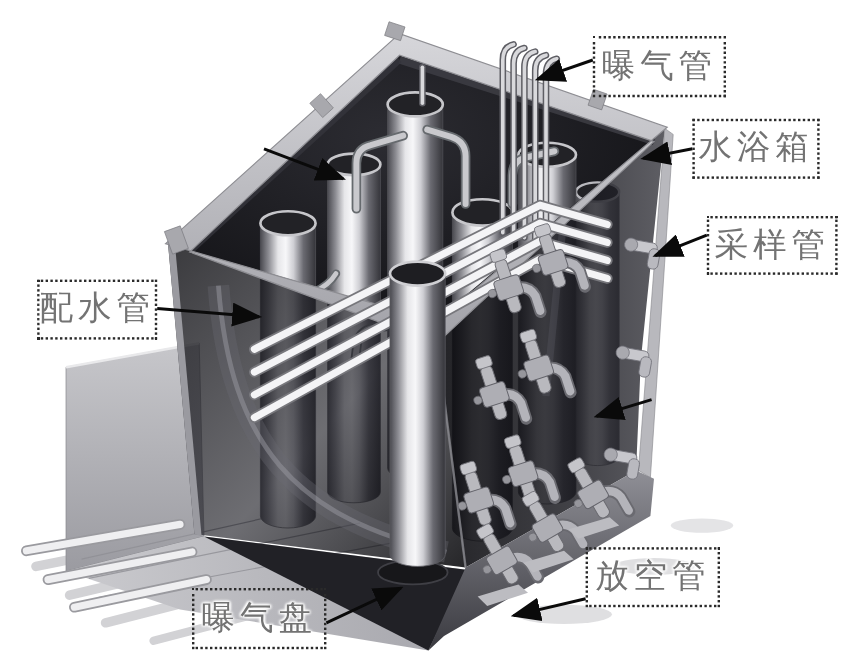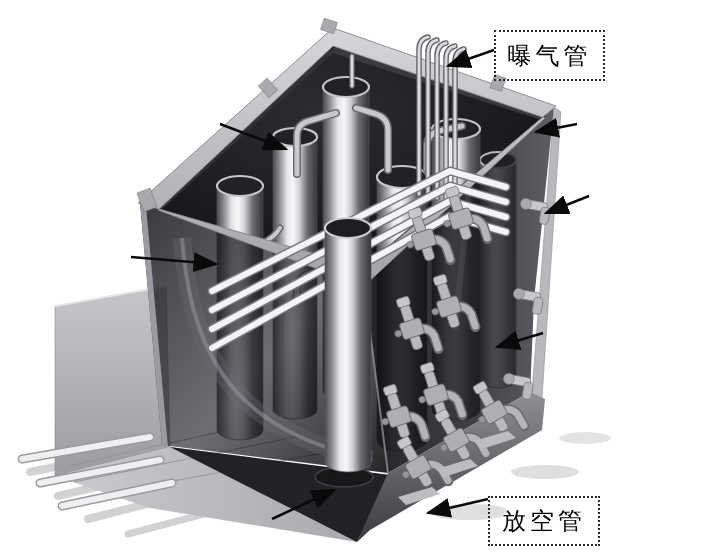--- a/index.html
+++ b/index.html
@@ -3,33 +3,33 @@
 <meta charset="utf-8">
 <style>
   html,body{margin:0;padding:0;background:#ffffff;}
   #stage{
     position:relative;width:711px;height:555px;background:#ffffff;overflow:hidden;
     font-family:"Liberation Serif","DejaVu Serif",serif;
   }
   #art{position:absolute;left:0;top:0;width:711px;height:555px;}
   .callout{
     position:absolute;display:flex;align-items:center;justify-content:center;
-    border:2px dotted #2a2a2a;background:transparent;color:#000000;
-    font-size:24px;letter-spacing:4px;line-height:1;white-space:nowrap;
+    border:2px dotted #2a2a2a;background:transparent;color:#737373;
+    font-size:28px;letter-spacing:4px;line-height:1;white-space:nowrap;
     text-shadow:0 0 3px #fff,1px 1px 2px #fff,-1px -1px 2px #fff,1px -1px 2px #fff,-1px 1px 2px #fff;
     text-align:center;
   }
   .cl-aeration-pipe{left:494px;top:30px;width:107px;height:47px;}
   .cl-reactor{left:110px;top:97px;width:106px;height:46px;}
   .cl-water-bath-tank{left:577px;top:99px;width:102px;height:46px;}
   .cl-sampling-pipe{left:589px;top:180px;width:105px;height:45px;}
   .cl-water-distribution-pipe{left:31px;top:233px;width:96px;height:46px;}
   .cl-outlet-pipe{left:543px;top:312px;width:105px;height:46px;}
   .cl-aeration-disc{left:160px;top:490px;width:108px;height:47px;}
-  .cl-vent-pipe{left:488px;top:496px;width:108px;height:46px;}
+  .cl-vent-pipe{left:488px;top:456px;width:108px;height:46px;}
 </style>
 </head>
 <body>
 
 <div id="stage">
 
   <svg id="art" viewBox="0 0 711 555" xmlns="http://www.w3.org/2000/svg">
     <defs>
       <marker id="ah" markerWidth="10" markerHeight="8" refX="9" refY="4" orient="auto" markerUnits="strokeWidth">
         <path d="M0,0 L10,4 L0,8 Z" fill="#0a0a0a"></path>
@@ -245,14 +245,18 @@
       <line x1="577" y1="124" x2="536" y2="132" marker-end="url(#ah)"></line>
       <line x1="589" y1="196" x2="546" y2="213" marker-end="url(#ah)"></line>
       <line x1="131" y1="257" x2="216" y2="264" marker-end="url(#ah)"></line>
       <line x1="543" y1="333" x2="497" y2="347" marker-end="url(#ah)"></line>
       <line x1="272" y1="519" x2="334" y2="490" marker-end="url(#ah)"></line>
       <line x1="488" y1="499" x2="428" y2="513" marker-end="url(#ah)"></line>
     </g>
   </svg>
 
   <div class="callout cl-aeration-pipe">曝气管</div>
+  <div class="callout cl-water-bath-tank">水浴箱</div>
+  <div class="callout cl-sampling-pipe">采样管</div>
+  <div class="callout cl-water-distribution-pipe">配水管</div>
+  <div class="callout cl-aeration-disc">曝气盘</div>
   <div class="callout cl-vent-pipe">放空管</div>
 </div>
 
 </body></html>

